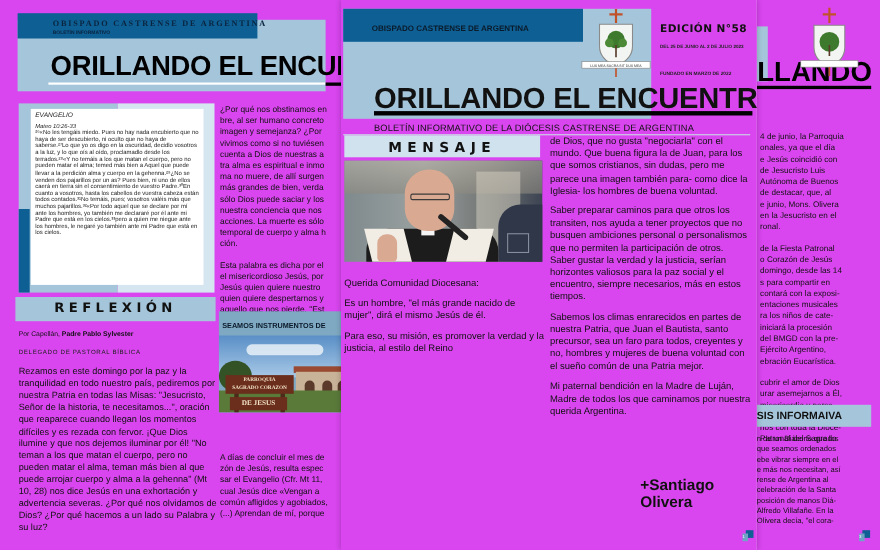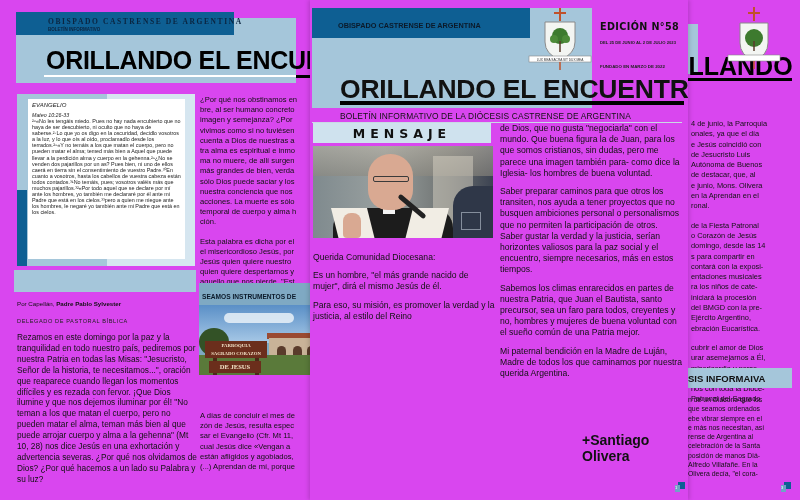--- a/index.html
+++ b/index.html
@@ -116,20 +116,21 @@
   <div class="ev-frame-a"></div>
   <div class="ev-frame-b"></div>
   <div class="ev-frame-c"></div>
   <div class="ev-box">
     <div class="ev-head">EVANGELIO</div>
     <div class="ev-ref">Mateo 10:26-33</div>
     <div class="ev-body">²⁶«No les tengáis miedo. Pues no hay nada encubierto que no haya de ser descubierto, ni oculto que no haya de saberse.²⁷Lo que yo os digo en la oscuridad, decidlo vosotros a la luz, y lo que oís al oído, proclamadlo desde los terrados.²⁸«Y no temáis a los que matan el cuerpo, pero no pueden matar el alma; temed más bien a Aquel que puede llevar a la perdición alma y cuerpo en la gehenna.²⁹¿No se venden dos pajarillos por un as? Pues bien, ni uno de ellos caerá en tierra sin el consentimiento de vuestro Padre.³⁰En cuanto a vosotros, hasta los cabellos de vuestra cabeza están todos contados.³¹No temáis, pues; vosotros valéis más que muchos pajarillos.³²«Por todo aquel que se declare por mí ante los hombres, yo también me declararé por él ante mi Padre que está en los cielos.³³pero a quien me niegue ante los hombres, le negaré yo también ante mi Padre que está en los cielos.</div>
   </div>
 
   <div class="refl-bar"></div>
+  <div class="refl-title">REFLEXIÓN</div>
   <div class="author"><span>Por Capellán, </span><b>Padre Pablo Sylvester</b></div>
   <div class="delegate">DELEGADO DE PASTORAL BÍBLICA</div>
   <div class="refl-body">Rezamos en este domingo por la paz y la tranquilidad en todo nuestro país, pediremos por nuestra Patria en todas las Misas: "Jesucristo, Señor de la historia, te necesitamos...", oración que reaparece cuando llegan los momentos difíciles y es rezada con fervor. ¡Que Dios ilumine y que nos dejemos iluminar por él! "No teman a los que matan el cuerpo, pero no pueden matar el alma, teman más bien al que puede arrojar cuerpo y alma a la gehenna" (Mt 10, 28) nos dice Jesús en una exhortación y advertencia severas. ¿Por qué nos olvidamos de Dios? ¿Por qué hacemos a un lado su Palabra y su luz?</div>
 
   <div class="mid-col">
     <p>
       <span>¿Por qué nos obstinamos en</span><br><span>bre, al ser humano concreto</span><br><span>imagen y semejanza? ¿Por</span><br><span>vivimos como si no tuviésen</span><br><span>cuenta a Dios de nuestras a</span><br><span>tra alma es espiritual e inmo</span><br><span>ma no muere, de allí surgen</span><br><span>más grandes de bien, verda</span><br><span>sólo Dios puede saciar y los</span><br><span>nuestra conciencia que nos</span><br><span>acciones. La muerte es sólo</span><br><span>temporal de cuerpo y alma h</span><br><span>ción.</span>
     </p>
     <p>
       <span>Esta palabra es dicha por el</span><br><span>el misericordioso Jesús, por</span><br><span>Jesús quien quiere nuestro</span><br><span>quien quiere despertarnos y</span><br><span>aquello que nos pierde. "Est</span><br><span>agobiados, queremos ser na</span>
@@ -147,39 +148,39 @@
     <div class="arch" style="left:94px"></div>
     <div class="arch" style="left:108px"></div>
     <div class="grass"></div>
     <div class="post" style="left:14px"></div>
     <div class="post" style="left:56px"></div>
     <div class="sign1"><span>PARROQUIA</span><br><span>SAGRADO CORAZON</span></div>
     <div class="sign2">DE JESUS</div>
   </div>
 
   <div class="mid-col-2">
-    <span>A días de concluir el mes de</span><br><span>zón de Jesús, resulta espec</span><br><span>sar el Evangelio (Cfr. Mt 11,</span><br><span>cual Jesús dice «Vengan a</span><br><span>están afligidos y agobiados,</span><br><span>(...) Aprendan de mí, porque</span>
+    <span>A días de concluir el mes de</span><br><span>zón de Jesús, resulta espec</span><br><span>sar el Evangelio (Cfr. Mt 11,</span><br><span>cual Jesús dice «Vengan a</span><br><span>común afligidos y agobiados,</span><br><span>(...) Aprendan de mí, porque</span>
   </div>
 </div>
 
 <div class="page" id="page-right">
   <div class="r-banner"></div>
   <div class="r-title">ORILLANDO EL ENCUENTRO</div>
   <svg style="position:absolute;left:38px;top:5px" width="56" height="66" viewBox="0 0 56 66">
     <line x1="28" y1="2" x2="28" y2="16" stroke="#c0522a" stroke-width="2"></line>
     <line x1="22" y1="8" x2="34" y2="8" stroke="#c0522a" stroke-width="2"></line>
     <path d="M14 18 H42 V38 Q42 50 28 56 Q14 50 14 38 Z" fill="#f3f5f2" stroke="#8a8a8a" stroke-width="1"></path>
     <circle cx="28" cy="33" r="9" fill="#3d7a2e"></circle>
     <line x1="28" y1="36" x2="28" y2="46" stroke="#5a3b2b" stroke-width="1.5"></line>
     <rect x="2" y="50" width="52" height="6" fill="#fff" stroke="#888" stroke-width=".6"></rect>
     <line x1="28" y1="56" x2="28" y2="64" stroke="#c0522a" stroke-width="1.5"></line>
   </svg>
   <div class="r-rule"></div>
   <div class="r-col">
-    <p><span>4 de junio, la Parroquia</span><br><span>onales, ya que el día</span><br><span>e Jesús coincidió con</span><br><span>de Jesucristo Luis</span><br><span>Autónoma de Buenos</span><br><span>de destacar, que, al</span><br><span>e junio, Mons. Olivera</span><br><span>en la Aprendan en el</span><br><span>ronal.</span></p>
+    <p><span>4 de junio, la Parroquia</span><br><span>onales, ya que el día</span><br><span>e Jesús coincidió con</span><br><span>de Jesucristo Luis</span><br><span>Autónoma de Buenos</span><br><span>de destacar, que, al</span><br><span>e junio, Mons. Olivera</span><br><span>en la Jesucristo en el</span><br><span>ronal.</span></p>
     <p><span>de la Fiesta Patronal</span><br><span>o Corazón de Jesús</span><br><span>domingo, desde las 14</span><br><span>s para compartir en</span><br><span>contará con la exposi-</span><br><span>entaciones musicales</span><br><span>ra los niños de cate-</span><br><span>iniciará la procesión</span><br><span>del BMGD con la pre-</span><br><span>Ejército Argentino,</span><br><span>ebración Eucarística.</span></p>
     <p><span>cubrir el amor de Dios</span><br><span>urar asemejarnos a Él,</span><br><span>misericordia y perse-</span><br><span>la misión y en las</span><br><span>nos con toda la Dióce-</span><br><span>Patronal del Sagrado</span></p>
   </div>
   <div class="r-info-bar"></div>
   <div class="r-info-title">SIS INFORMAIVA</div>
   <div class="r-col-2">
     <span>n de un Diácono que los</span><br><span>que seamos ordenados</span><br><span>ebe vibrar siempre en el</span><br><span>e más nos necesitan, así</span><br><span>rense de Argentina al</span><br><span>celebración de la Santa</span><br><span>posición de manos Diá-</span><br><span>Alfredo Villafañe. En la</span><br><span>Olivera decía, "el cora-</span>
   </div>
   <div class="page-mark" style="left:93px;top:482px">
     <div class="pm-a"></div>

